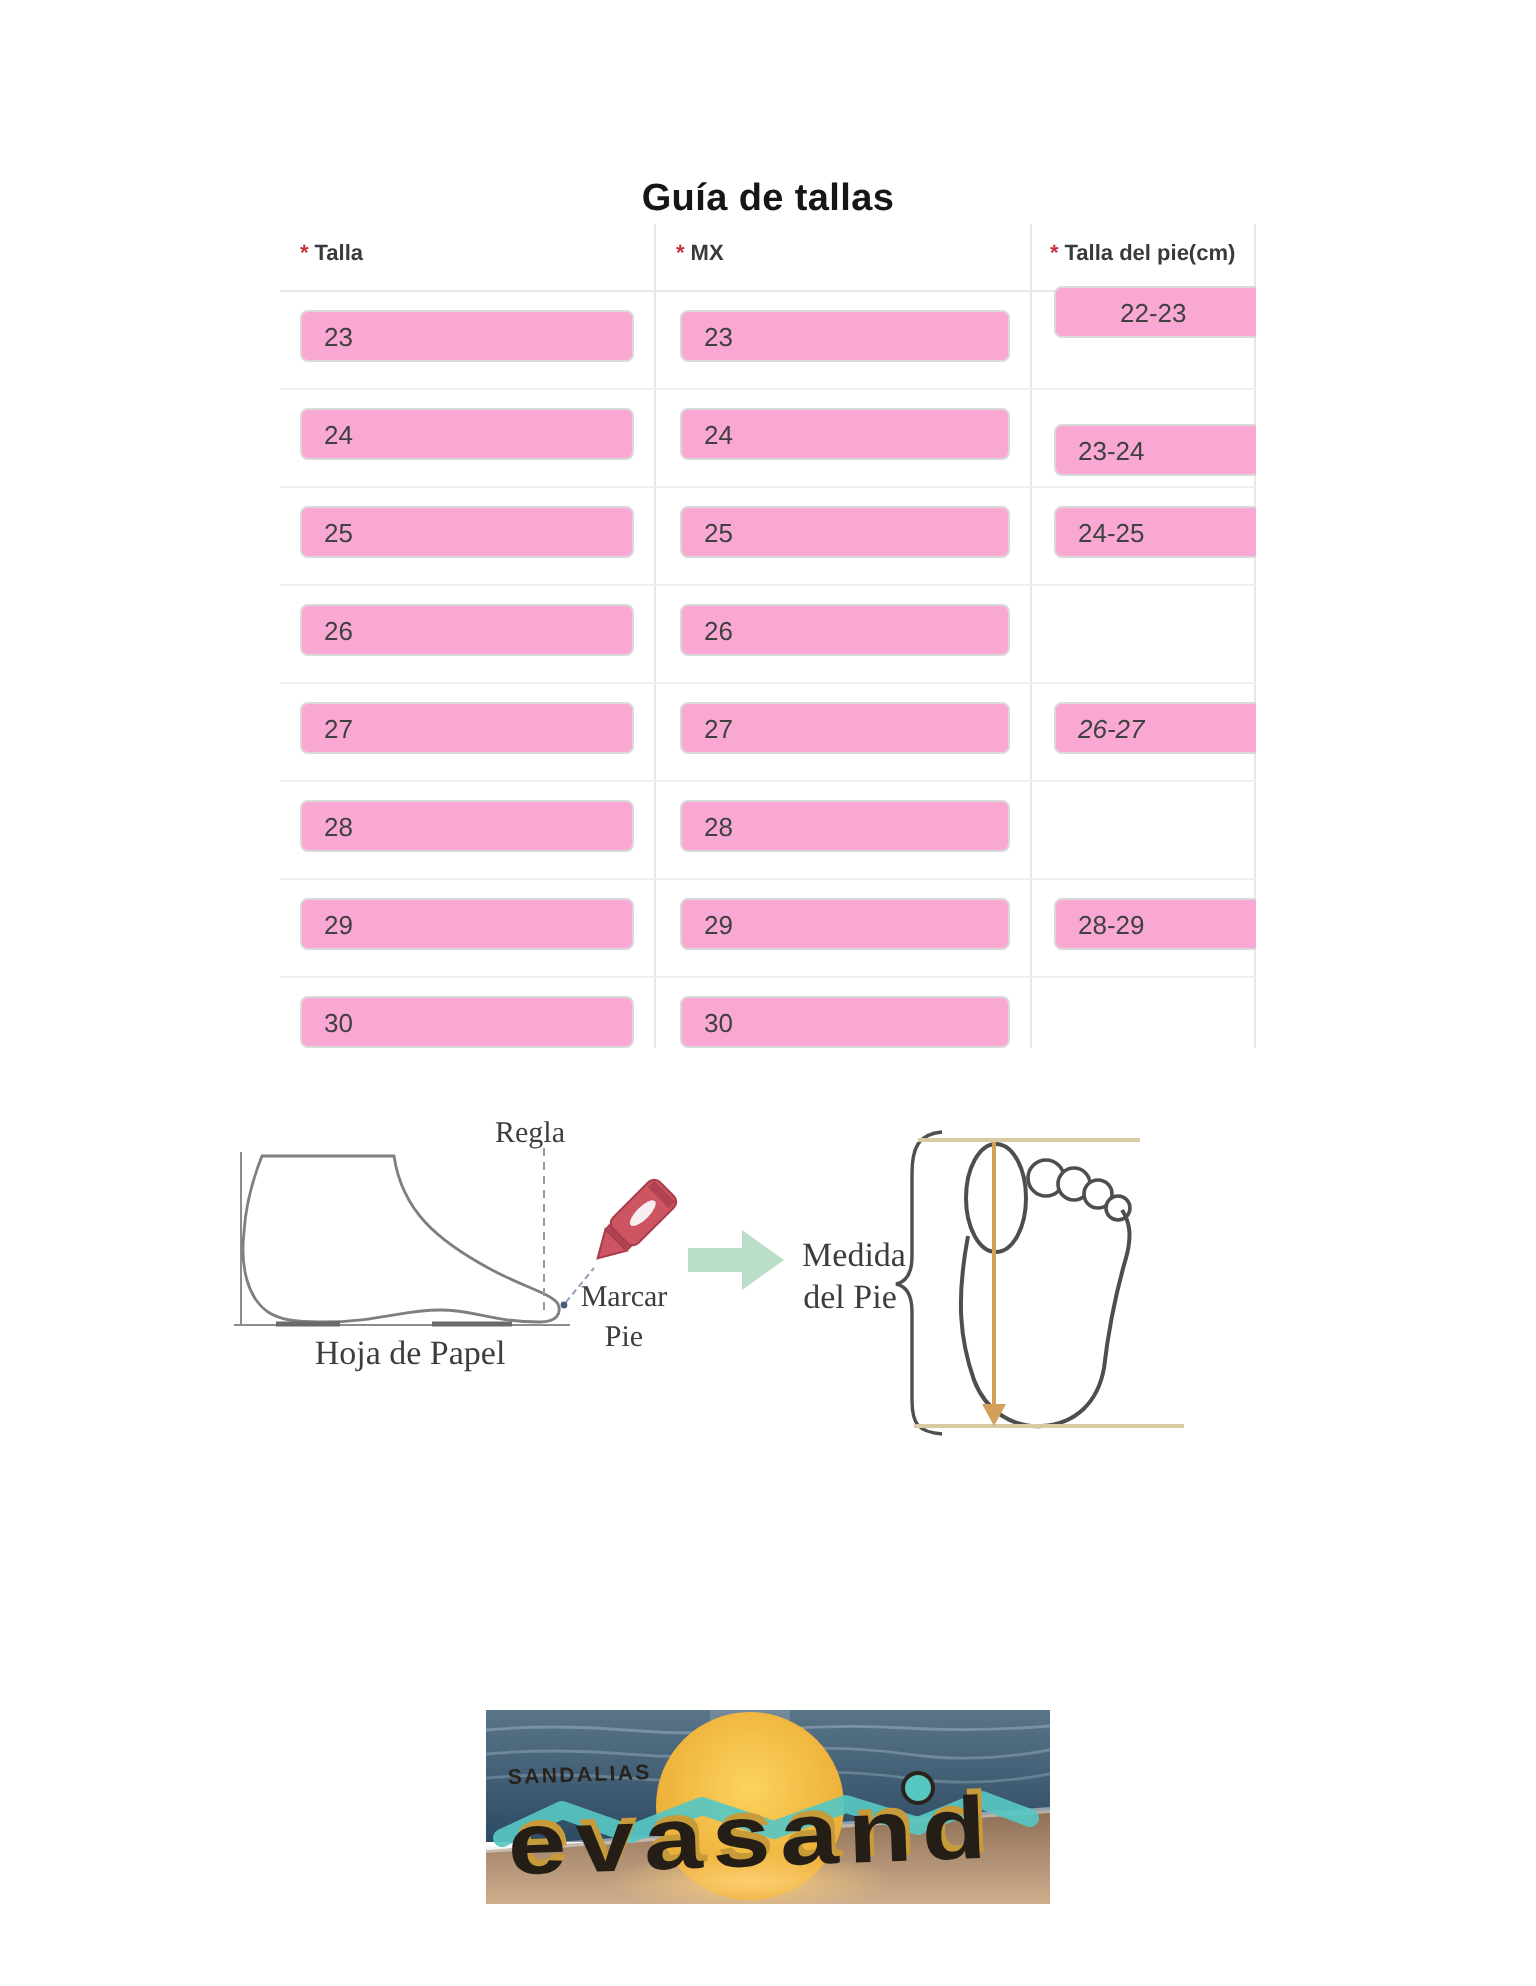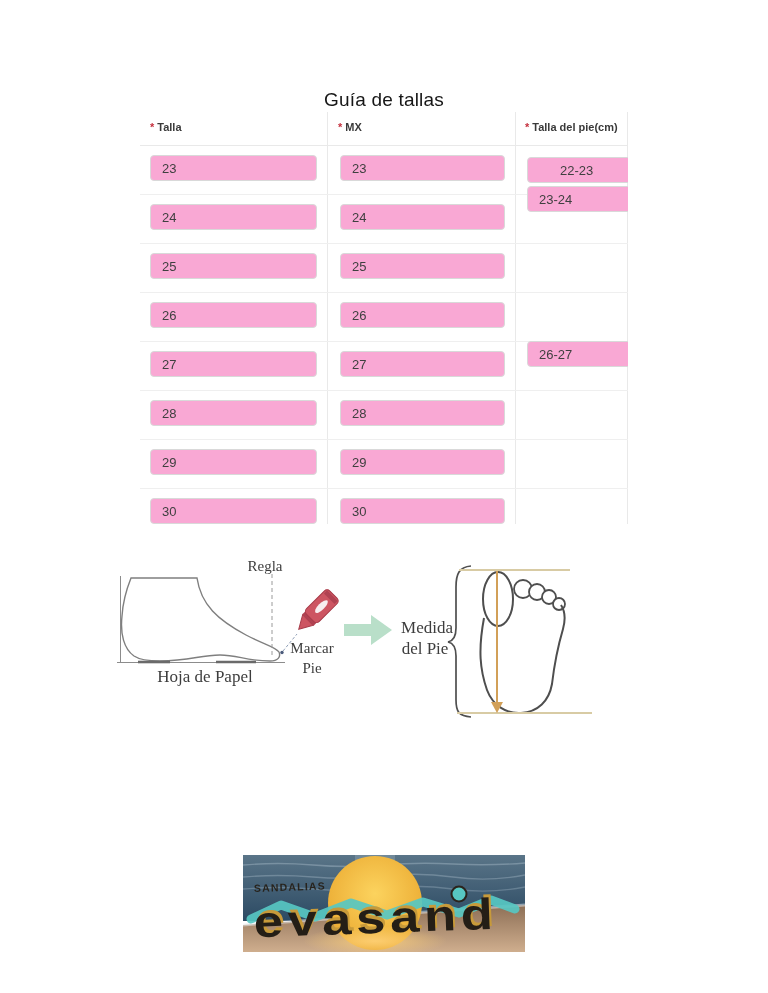--- a/index.html
+++ b/index.html
@@ -2,21 +2,21 @@
 <html><head>
 <meta charset="utf-8">
 <style>
   html,body{margin:0;padding:0;}
   body{
     width:768px;height:993px;position:relative;background:#ffffff;
     font-family:"Liberation Sans", sans-serif;color:#222;overflow:hidden;
   }
   .page-title{
     position:absolute;top:89px;left:0;width:768px;text-align:center;
-    font-size:19px;font-weight:400;color:#161616;letter-spacing:.2px;
+    font-size:19px;font-weight:700;color:#161616;letter-spacing:.2px;
   }
   
   .size-table{
     position:absolute;left:140px;top:112px;width:488px;height:412px;
     overflow:hidden;
   }
   .col-divider{position:absolute;top:0;width:1px;height:412px;background:#e9e9e9;}
   .hdr-divider{position:absolute;left:0;top:33px;width:488px;height:1px;background:#e9e9e9;}
   .row-divider{position:absolute;left:0;width:488px;height:1px;background:#efefef;}
   .hdr-label{
@@ -58,41 +58,43 @@
   <div class="row-divider" style="top:82px"></div>
   <div class="row-divider" style="top:131px"></div>
   <div class="row-divider" style="top:180px"></div>
   <div class="row-divider" style="top:229px"></div>
   <div class="row-divider" style="top:278px"></div>
   <div class="row-divider" style="top:327px"></div>
   <div class="row-divider" style="top:376px"></div>
 
   <input class="cell-input" style="left: 10px; top: 43px; width: 154px;" readonly="" value="23">
   <input class="cell-input" style="left: 200px; top: 43px; width: 152px;" readonly="" value="23">
-  <input class="cell-input" style="left: 387px; top: 45px; width: 154px; padding-left: 32px;" readonly="" value="22-23">
+  <input class="cell-input" style="left: 387px; top: 31px; width: 154px; padding-left: 32px;" readonly="" value="22-23">
 
   <input class="cell-input" style="left: 10px; top: 92px; width: 154px;" readonly="" value="24">
   <input class="cell-input" style="left: 200px; top: 92px; width: 152px;" readonly="" value="24">
-  <input class="cell-input" style="left: 387px; top: 74px; width: 154px;" readonly="" value="23-24">
+  <input class="cell-input" style="left: 387px; top: 100px; width: 154px;" readonly="" value="23-24">
 
   <input class="cell-input" style="left: 10px; top: 141px; width: 154px;" readonly="" value="25">
   <input class="cell-input" style="left: 200px; top: 141px; width: 152px;" readonly="" value="25">
+  <input class="cell-input" style="left: 387px; top: 141px; width: 154px;" readonly="" value="24-25">
 
   <input class="cell-input" style="left: 10px; top: 190px; width: 154px;" readonly="" value="26">
   <input class="cell-input" style="left: 200px; top: 190px; width: 152px;" readonly="" value="26">
 
   <input class="cell-input" style="left: 10px; top: 239px; width: 154px;" readonly="" value="27">
   <input class="cell-input" style="left: 200px; top: 239px; width: 152px;" readonly="" value="27">
-  <input class="cell-input" style="left: 387px; top: 229px; width: 154px;" readonly="" value="26-27">
+  <input class="cell-input" style="left: 387px; top: 239px; width: 154px; font-style: italic;" readonly="" value="26-27">
 
   <input class="cell-input" style="left: 10px; top: 288px; width: 154px;" readonly="" value="28">
   <input class="cell-input" style="left: 200px; top: 288px; width: 152px;" readonly="" value="28">
 
   <input class="cell-input" style="left: 10px; top: 337px; width: 154px;" readonly="" value="29">
   <input class="cell-input" style="left: 200px; top: 337px; width: 152px;" readonly="" value="29">
+  <input class="cell-input" style="left: 387px; top: 337px; width: 154px;" readonly="" value="28-29">
 
   <input class="cell-input" style="left: 10px; top: 386px; width: 154px;" readonly="" value="30">
   <input class="cell-input" style="left: 200px; top: 386px; width: 152px;" readonly="" value="30">
 </div>
 
 <svg class="measure-svg" width="500" height="175" viewBox="100 550 500 175">
 
   <line x1="120.5" y1="576" x2="120.5" y2="663" stroke="#8c8c8c" stroke-width="1"></line>
   <line x1="117" y1="662.5" x2="285" y2="662.5" stroke="#8c8c8c" stroke-width="1"></line>
 

